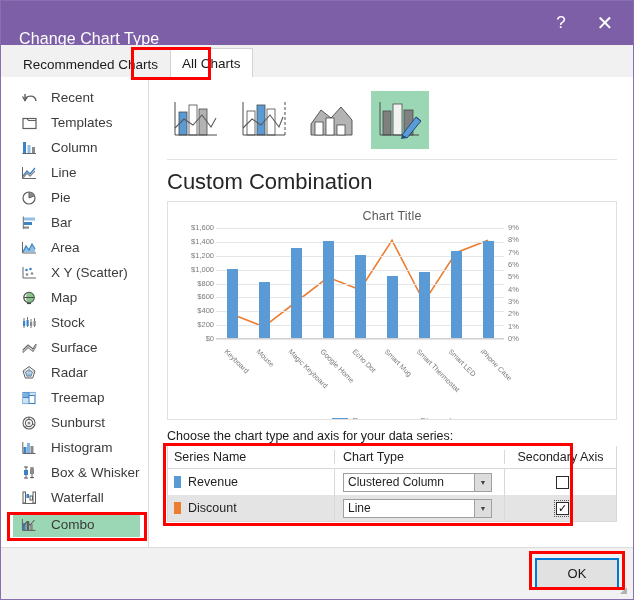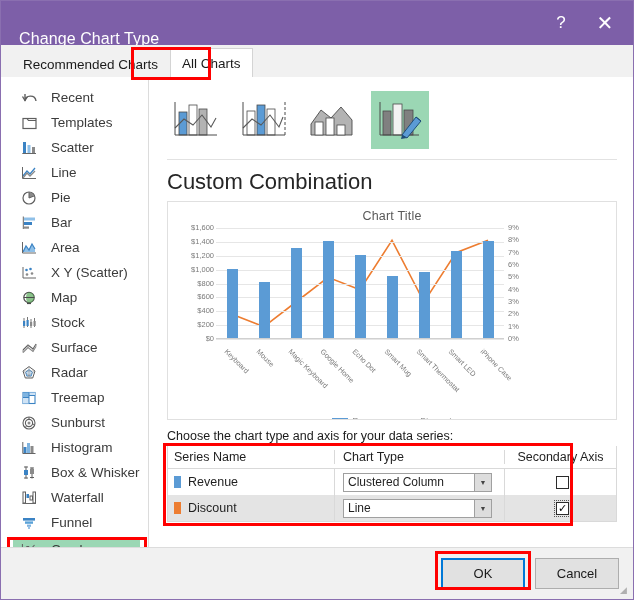--- a/index.html
+++ b/index.html
@@ -326,21 +326,21 @@
 
       <div class="side-item">
         <span class="side-ico">
           <svg width="18" height="16" viewBox="0 0 18 16">
               <rect x="2" y="2" width="3" height="11" fill="#3b83c4"></rect>
               <rect x="6.5" y="5" width="3" height="8" fill="#8fc0e8"></rect>
               <rect x="11" y="7" width="3" height="6" fill="#8a8a8a"></rect>
               <path d="M1.3 13.5 L15 13.5" stroke="#666" stroke-width="1"></path>
             </svg>
         </span>
-        <span>Scatter</span>
+        <span>Column</span>
       </div>
 
       <div class="side-item">
         <span class="side-ico">
           <svg width="18" height="16" viewBox="0 0 18 16">
               <path d="M2 11 L6 6 L9 9 L14 3" stroke="#3b83c4" stroke-width="1.3" fill="none"></path>
               <path d="M2 13 L6 8 L9 11 L14 6" stroke="#8a8a8a" stroke-width="1.3" fill="none"></path>
               <path d="M1.5 2 L1.5 13.5 L15 13.5" stroke="#666" stroke-width="1" fill="none"></path>
             </svg>
         </span>
@@ -496,31 +496,20 @@
               <rect x="2" y="2" width="2.5" height="11" fill="none" stroke="#5f5f5f" stroke-width="1"></rect>
               <rect x="5.5" y="4" width="2.5" height="4" fill="#3b83c4"></rect>
               <rect x="9" y="6" width="2.5" height="4" fill="none" stroke="#5f5f5f" stroke-width="1"></rect>
               <rect x="12" y="2" width="2.5" height="11" fill="none" stroke="#5f5f5f" stroke-width="1"></rect>
               <path d="M1.5 13.5 L15 13.5" stroke="#666" stroke-width="1"></path>
             </svg>
         </span>
         <span>Waterfall</span>
       </div>
 
-      <div class="side-item">
-        <span class="side-ico">
-          <svg width="18" height="16" viewBox="0 0 18 16">
-              <rect x="2" y="3" width="12" height="2.6" fill="#3b83c4"></rect>
-              <rect x="4" y="6.4" width="8" height="2.4" fill="#5aa2d8"></rect>
-              <rect x="6" y="9.6" width="4" height="2.2" fill="#7fb4e0"></rect>
-              <rect x="7" y="12.2" width="2" height="1.6" fill="#7fb4e0"></rect>
-            </svg>
-        </span>
-        <span>Funnel</span>
-      </div>
 
       <div style="position:relative; height:29px; margin-top:1px;">
         <div class="side-item selected" style="height:25px; margin-top:2px;">
           <span class="side-ico">
             <svg width="18" height="16" viewBox="0 0 18 16">
                 <rect x="2" y="6" width="2.6" height="7" fill="#3b83c4"></rect>
                 <rect x="5.6" y="4" width="2.6" height="9" fill="#5f5f5f"></rect>
                 <rect x="9.2" y="7" width="2.6" height="6" fill="#8a8a8a"></rect>
                 <path d="M2 10 L5.5 5 L9 8 L13.5 3" stroke="#5f5f5f" stroke-width="1.1" fill="none"></path>
                 <path d="M1.4 2 L1.4 13.4 L14.5 13.4" stroke="#5f5f5f" stroke-width="1" fill="none"></path>
@@ -701,17 +690,16 @@
       </div>
 
     </div>
   </div>
 
   <div class="footer">
     <div class="ok-wrap">
       <div class="btn default">OK</div>
       <div class="ok-highlight"></div>
     </div>
-    <div class="btn">Cancel</div>
     <div class="grip">◢</div>
   </div>
 
 </div>
 
 </body></html>

